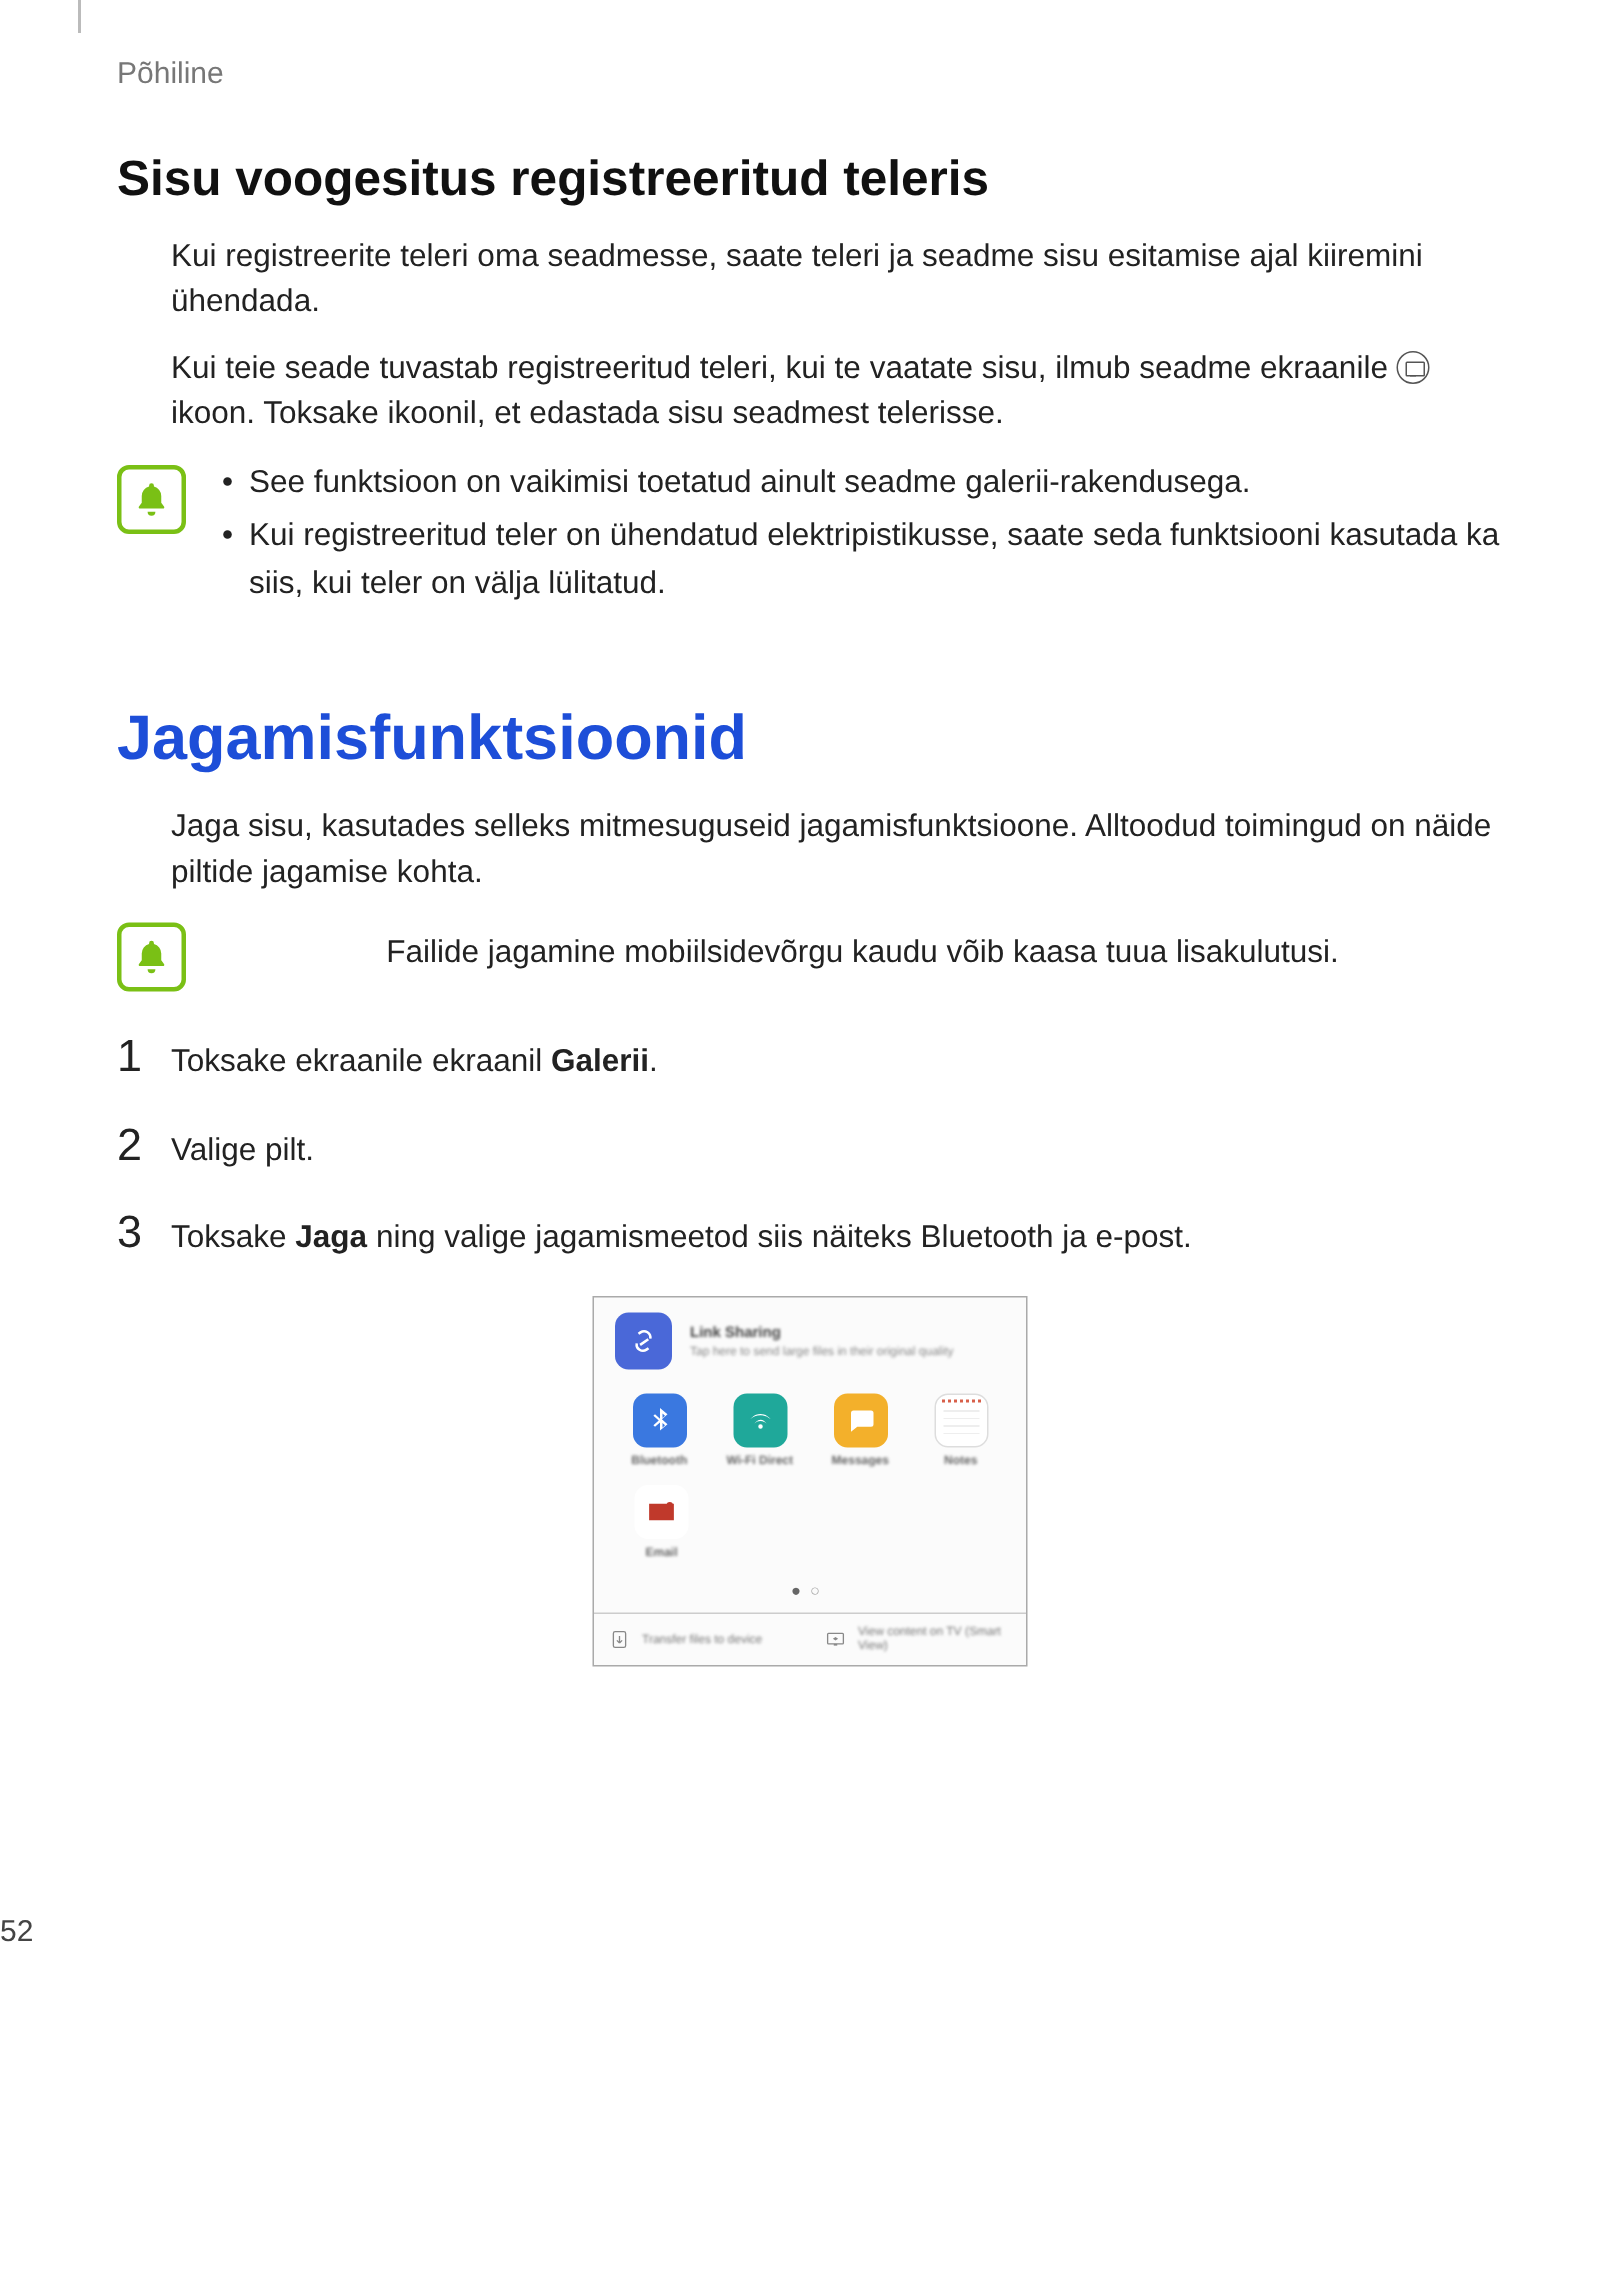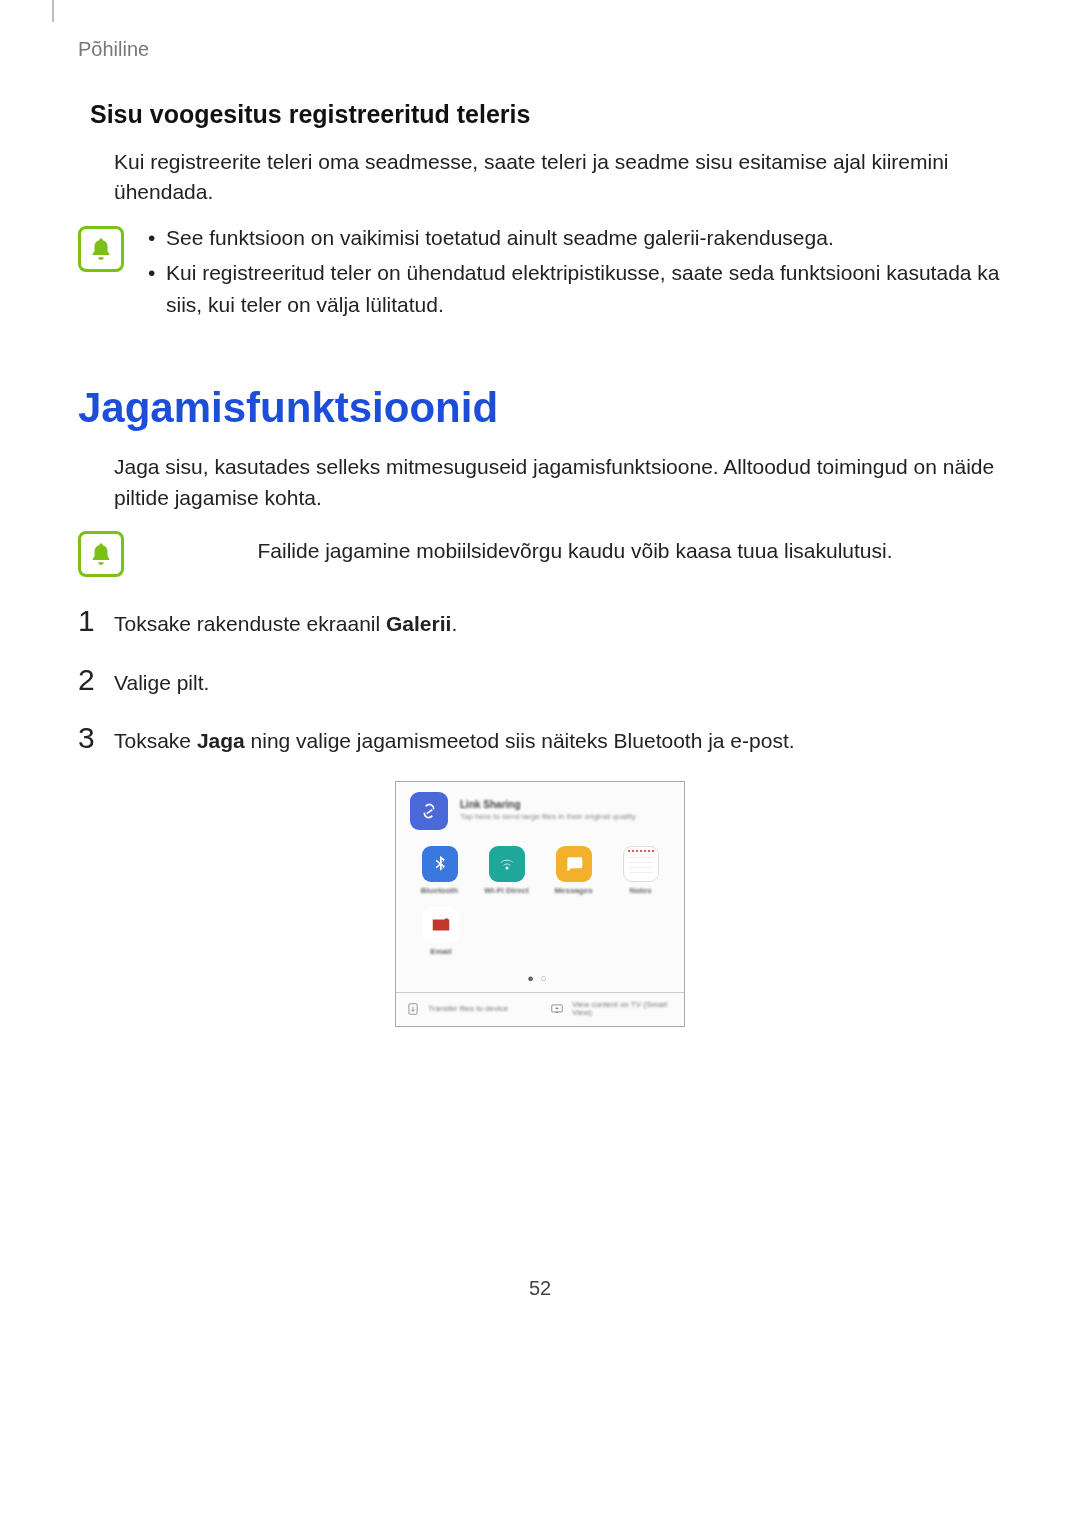--- a/index.html
+++ b/index.html
@@ -1,21 +1,21 @@
 <!DOCTYPE html>
 <html><head>
 <meta charset="utf-8">
 <style>
   * { box-sizing: border-box; margin: 0; padding: 0; }
   html, body { width: 1080px; height: 1527px; background: #fff; font-family: Arial, Helvetica, sans-serif; color: #222; }
   .page { position: relative; width: 1080px; height: 1352px; }
   .divider-top { position: absolute; left: 52px; top: 0; width: 2px; height: 22px; background: #bbb; }
   .header-text { position: absolute; left: 78px; top: 38px; font-size: 20px; color: #777; }
   .content { position: absolute; left: 78px; top: 100px; width: 924px; }
-  .subheading { font-size: 25px; font-weight: bold; color: #111; margin-bottom: 18px; margin-left: 12px; }
+  .subheading { font-size: 33px; font-weight: bold; color: #111; margin-bottom: 18px; }
   .para { font-size: 21px; line-height: 1.45; color: #222; margin-bottom: 14px; margin-left: 36px; }
   .inline-icon {
     display: inline-block; width: 22px; height: 22px; border: 1.5px solid #555; border-radius: 50%;
     vertical-align: -4px; position: relative;
   }
   .inline-icon::before {
     content: ""; position: absolute; left: 4.5px; top: 6px; width: 11px; height: 8px;
     border: 1.3px solid #555; border-radius: 1px;
   }
   .inline-icon::after {
@@ -59,33 +59,38 @@
   .email-ic { background: #fff; position: relative; }
   .email-ic svg { width: 22px; height: 22px; }
   .app-label { filter: blur(1.2px); font-size: 8px; color: #666; font-weight: bold; }
   .email-row { display: grid; grid-template-columns: repeat(4, 1fr); padding: 2px 12px 12px 12px; }
   .dots { text-align: center; padding: 4px 0 8px 0; color: #aaa; font-size: 11px; letter-spacing: 6px; }
   .dots .active { color: #666; }
   .sheet-bottom { display: flex; border-top: 1px solid #ccc; }
   .bottom-item { flex: 1; display: flex; align-items: center; gap: 8px; padding: 8px 10px; }
   .bottom-item svg { flex: none; }
   .bottom-text { filter: blur(1.2px); font-size: 8px; color: #777; line-height: 1.1; }
-  .page-num { position: absolute; left: 0; right: 0; bottom: 52px; text-align: center; font-size: 20px; color: #444; }
+  .page-num { position: absolute; left: 0; right: 0; bottom: 52px; text-align: left; font-size: 20px; color: #444; }
 </style>
 </head>
 <body>
 
 <div class="page">
   <div class="divider-top"></div>
   <div class="header-text">Põhiline</div>
 
   <div class="content">
 
     <div class="subheading">Sisu voogesitus registreeritud teleris</div>
     <p class="para">Kui registreerite teleri oma seadmesse, saate teleri ja seadme sisu esitamise ajal kiiremini ühendada.</p>
+    <p class="para">
+      <span>Kui teie seade tuvastab registreeritud teleri, kui te vaatate sisu, ilmub seadme ekraanile </span>
+      <span class="inline-icon"></span>
+      <span> ikoon. Toksake ikoonil, et edastada sisu seadmest telerisse.</span>
+    </p>
 
     <div class="note-block">
       <div class="note-icon">
         <svg viewBox="0 0 24 24">
             <path fill="#7ac015" d="M12 2a1.5 1.5 0 0 1 1.5 1.5V4a6 6 0 0 1 4.5 5.8V14l1.7 2.3a.8.8 0 0 1-.65 1.3H4.95a.8.8 0 0 1-.65-1.3L6 14V9.8A6 6 0 0 1 10.5 4v-.5A1.5 1.5 0 0 1 12 2Zm0 20a2.4 2.4 0 0 1-2.4-2.4h4.8A2.4 2.4 0 0 1 12 22Z"></path>
           </svg>
       </div>
       <div class="note-list">
         <div class="bullet">
           <span class="dot">•</span>
@@ -107,21 +112,21 @@
             <path fill="#7ac015" d="M12 2a1.5 1.5 0 0 1 1.5 1.5V4a6 6 0 0 1 4.5 5.8V14l1.7 2.3a.8.8 0 0 1-.65 1.3H4.95a.8.8 0 0 1-.65-1.3L6 14V9.8A6 6 0 0 1 10.5 4v-.5A1.5 1.5 0 0 1 12 2Zm0 20a2.4 2.4 0 0 1-2.4-2.4h4.8A2.4 2.4 0 0 1 12 22Z"></path>
           </svg>
       </div>
       <div class="note-single">Failide jagamine mobiilsidevõrgu kaudu võib kaasa tuua lisakulutusi.</div>
     </div>
 
     <div class="steps">
       <div class="step">
         <div class="step-num">1</div>
         <div class="step-text">
-          <span>Toksake rakenduste ekraanil </span><span class="bold">Galerii</span><span>.</span>
+          <span>Toksake ekraanile ekraanil </span><span class="bold">Galerii</span><span>.</span>
         </div>
       </div>
       <div class="step">
         <div class="step-num">2</div>
         <div class="step-text">Valige pilt.</div>
       </div>
       <div class="step">
         <div class="step-num">3</div>
         <div class="step-text">
           <span>Toksake </span><span class="bold">Jaga</span><span> ning valige jagamismeetod siis näiteks Bluetooth ja e-post.</span>

